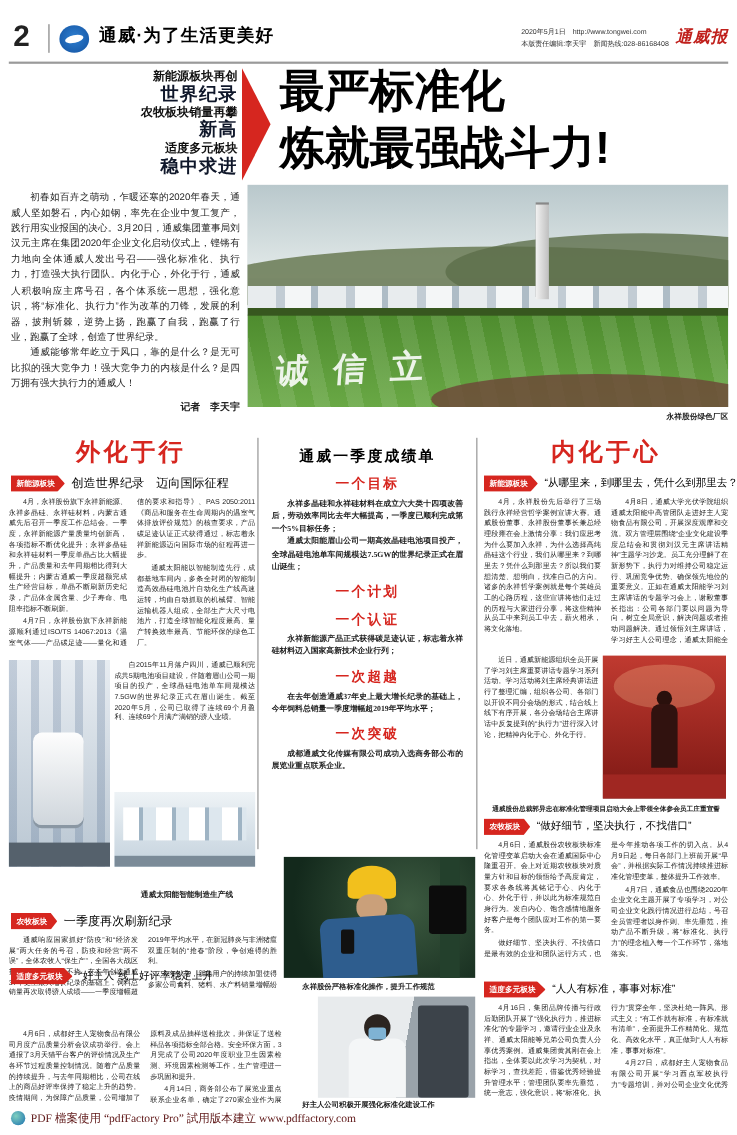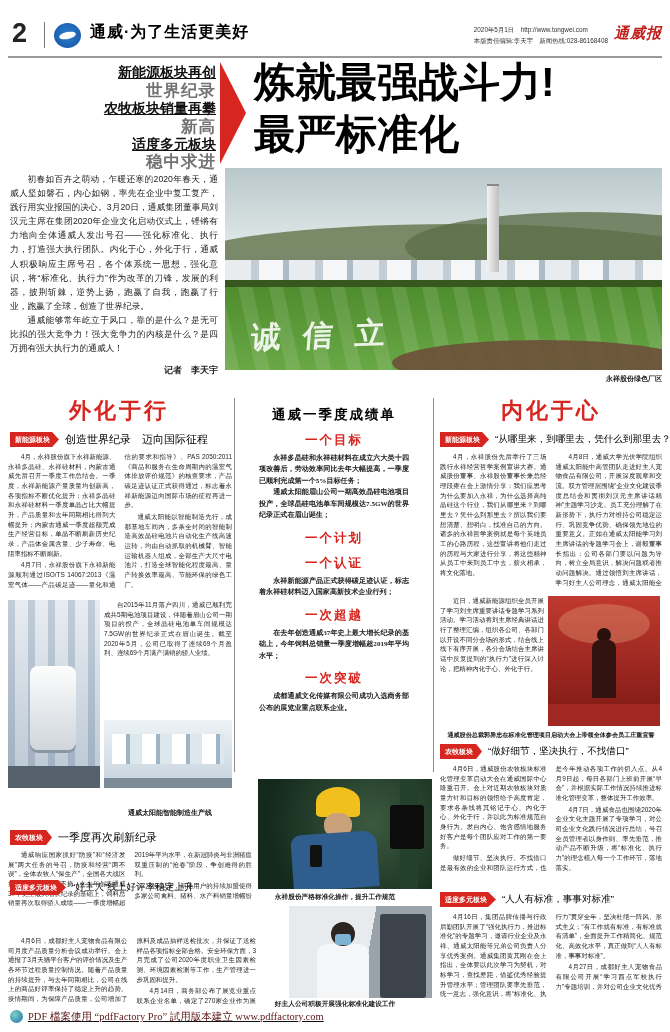--- a/index.html
+++ b/index.html
@@ -13,22 +13,22 @@
              background:radial-gradient(circle at 50% 45%, #2e7fd0 0%, #1b5fae 70%);}
   #hdr .logo::after{content:"";position:absolute;left:5px;top:9px;width:17px;height:7px;border-radius:50%;
              background:#fff;transform:rotate(-12deg);}
   #hdr .mast{position:absolute;left:82px;top:4px;font-size:16px;font-weight:bold;letter-spacing:1px;color:#000;}
   #hdr .meta{position:absolute;right:54px;top:7px;text-align:left;font-size:6.4px;line-height:1.7;color:#333;}
   #hdr .paper{position:absolute;right:0px;top:6px;font-size:15px;font-weight:bold;color:#c0201c;
               font-family:"Liberation Serif",serif;font-style:italic;letter-spacing:1px;}
   
   #hl{position:absolute;left:8px;top:62px;width:654px;height:104px;}
   #hl .side{position:absolute;left:0;top:2px;width:208px;text-align:right;line-height:1.18;}
-  #hl .side .b{font-size:14px;font-weight:bold;color:#111;text-decoration:underline;}
-  #hl .side .r{font-size:16.5px;font-weight:bold;color:#737373;letter-spacing:1px;}
+  #hl .side .b{font-size:11px;font-weight:bold;color:#111;}
+  #hl .side .r{font-size:16.5px;font-weight:bold;color:#0f172a;letter-spacing:1px;}
   #hl .tri{position:absolute;left:212px;top:0px;width:0;height:0;
            border-top:51px solid transparent;border-bottom:51px solid transparent;border-left:26px solid #d6261f;}
   #hl .main{position:absolute;left:246px;top:-6px;width:410px;font-weight:900;color:#000;
             font-size:41px;line-height:1.28;letter-spacing:0px;white-space:nowrap;}
   
   #intro{position:absolute;left:10px;top:172px;width:208px;height:192px;
          font-family:Liberation Sans, sans-serif;font-size:8.7px;line-height:1.62;
          text-align:justify;color:#222;}
   #intro p{margin:0;text-indent:2em;}
   #intro .byline{text-align:right;font-weight:bold;margin-top:8px;text-indent:0;font-size:9px;}
@@ -63,21 +63,21 @@
   .sechead{font-size:11px;font-weight:normal;margin-left:6px;white-space:nowrap;color:#000;}
   .sechead.sm{font-size:9.6px;}
   
   .col2{position:absolute;column-count:2;column-gap:9px;font-size:6.45px;line-height:1.5;
         text-align:justify;color:#1c1c1c;overflow:hidden;}
   .col2 p{margin:0 0 2px;text-indent:2em;}
   .col1t{font-size:6.45px;line-height:1.5;text-align:justify;color:#1c1c1c;overflow:hidden;}
   .col1t p{margin:0 0 2px;text-indent:2em;}
   
   #box{position:absolute;left:234px;top:398px;width:200px;height:374px;
-       border-left:1px solid #8c8c8c;border-right:1px solid #8c8c8c;padding:6px 24px;box-sizing:border-box;
+       border-left:1px solid #8c8c8c;border-right:1px solid #8c8c8c;padding:6px 12px;box-sizing:border-box;
        font-family:"Liberation Serif","DejaVu Serif",serif;}
   #box h2{margin:2px 0 4px;text-align:center;font-size:13.5px;letter-spacing:2px;color:#000;}
   #box .lbl{text-align:center;color:#d6261f;font-size:12.5px;font-weight:bold;margin:8px 0 4px;letter-spacing:2px;}
   #box .itm{font-size:7.1px;font-weight:bold;line-height:1.62;text-align:justify;text-indent:2em;color:#222;margin:0;}
   
   .ph{position:absolute;overflow:hidden;}
   #ph-tall{left:8px;top:600px;width:92px;height:188px;background:linear-gradient(#e8edf2,#b9c6d2);}
   #ph-tall .rig{position:absolute;inset:0;background:repeating-linear-gradient(90deg,rgba(60,90,130,.22) 0 7px,rgba(0,0,0,0) 7px 20px);}
   #ph-tall .robot{position:absolute;left:22px;top:66px;width:46px;height:84px;border-radius:8px;
                   background:linear-gradient(#fdfdfd,#cfd6dc);box-shadow:0 3px 0 #8a97a3;}
@@ -102,21 +102,21 @@
   #ph-stage .head{position:absolute;left:49px;top:32px;width:14px;height:14px;border-radius:50%;background:#2a100c;}
   #ph-stage .floor{position:absolute;left:0;bottom:0;width:100%;height:22px;background:#a02722;}
   #cap-stage{position:absolute;left:440px;top:731px;width:222px;text-align:center;font-size:6.1px;}
   #ph-hao{left:289px;top:906px;width:143px;height:92px;background:linear-gradient(100deg,#e8ebed 55%,#9aa3aa 55%);}
   #ph-hao .mach{position:absolute;right:6px;top:8px;width:46px;height:84px;background:#3c434a;border-radius:3px;}
   #ph-hao .coat{position:absolute;left:28px;top:38px;width:52px;height:54px;border-radius:10px 10px 0 0;background:#f4f6f7;}
   #ph-hao .hh{position:absolute;left:42px;top:16px;width:24px;height:24px;border-radius:50%;background:#2b2420;}
   #ph-hao .mask{position:absolute;left:46px;top:28px;width:16px;height:11px;border-radius:3px;background:#7fb3d4;}
   #cap-hao{position:absolute;left:236px;top:1000px;width:198px;text-align:center;font-size:6.7px;}
   
-  #ftr{position:absolute;left:10px;top:1010px;display:flex;align-items:flex-start;text-decoration:underline;}
+  #ftr{position:absolute;left:10px;top:1010px;display:flex;align-items:flex-start;}
   #ftr .globe{width:13px;height:13px;border-radius:50%;margin-right:5px;
               background:radial-gradient(circle at 35% 35%,#7fd0c0,#1b6fae);}
   #ftr .txt{font-family:"Liberation Serif","DejaVu Serif",serif;font-size:10.5px;color:#5d1515;}
 </style>
 </head>
 <body>
 
 <div id="page">
 
   <div id="hdr">
@@ -135,22 +135,22 @@
     <div class="side">
       <div class="b">新能源板块再创</div>
       <div class="r">世界纪录</div>
       <div class="b">农牧板块销量再攀</div>
       <div class="r">新高</div>
       <div class="b">适度多元板块</div>
       <div class="r">稳中求进</div>
     </div>
     <div class="tri"></div>
     <div class="main">
+      <div>最严标准化</div>
       <div>炼就最强战斗力!</div>
-      <div>最严标准化</div>
     </div>
   </div>
 
   <div id="intro">
     <p>初春如百卉之萌动，乍暖还寒的2020年春天，通威人坚如磐石，内心如钢，率先在企业中复工复产，践行用实业报国的决心。3月20日，通威集团董事局刘汉元主席在集团2020年企业文化启动仪式上，铿锵有力地向全体通威人发出号召——强化标准化、执行力，打造强大执行团队。内化于心，外化于行，通威人积极响应主席号召，各个体系统一思想，强化意识，将“标准化、执行力”作为改革的刀锋，发展的利器，披荆斩棘，逆势上扬，跑赢了自我，跑赢了行业，跑赢了全球，创造了世界纪录。</p>
     <p>通威能够常年屹立于风口，靠的是什么？是无可比拟的强大竞争力！强大竞争力的内核是什么？是四万拥有强大执行力的通威人！</p>
     <div class="byline">记者　李天宇</div>
   </div>
 
   <div id="photo-main" class="ph">

